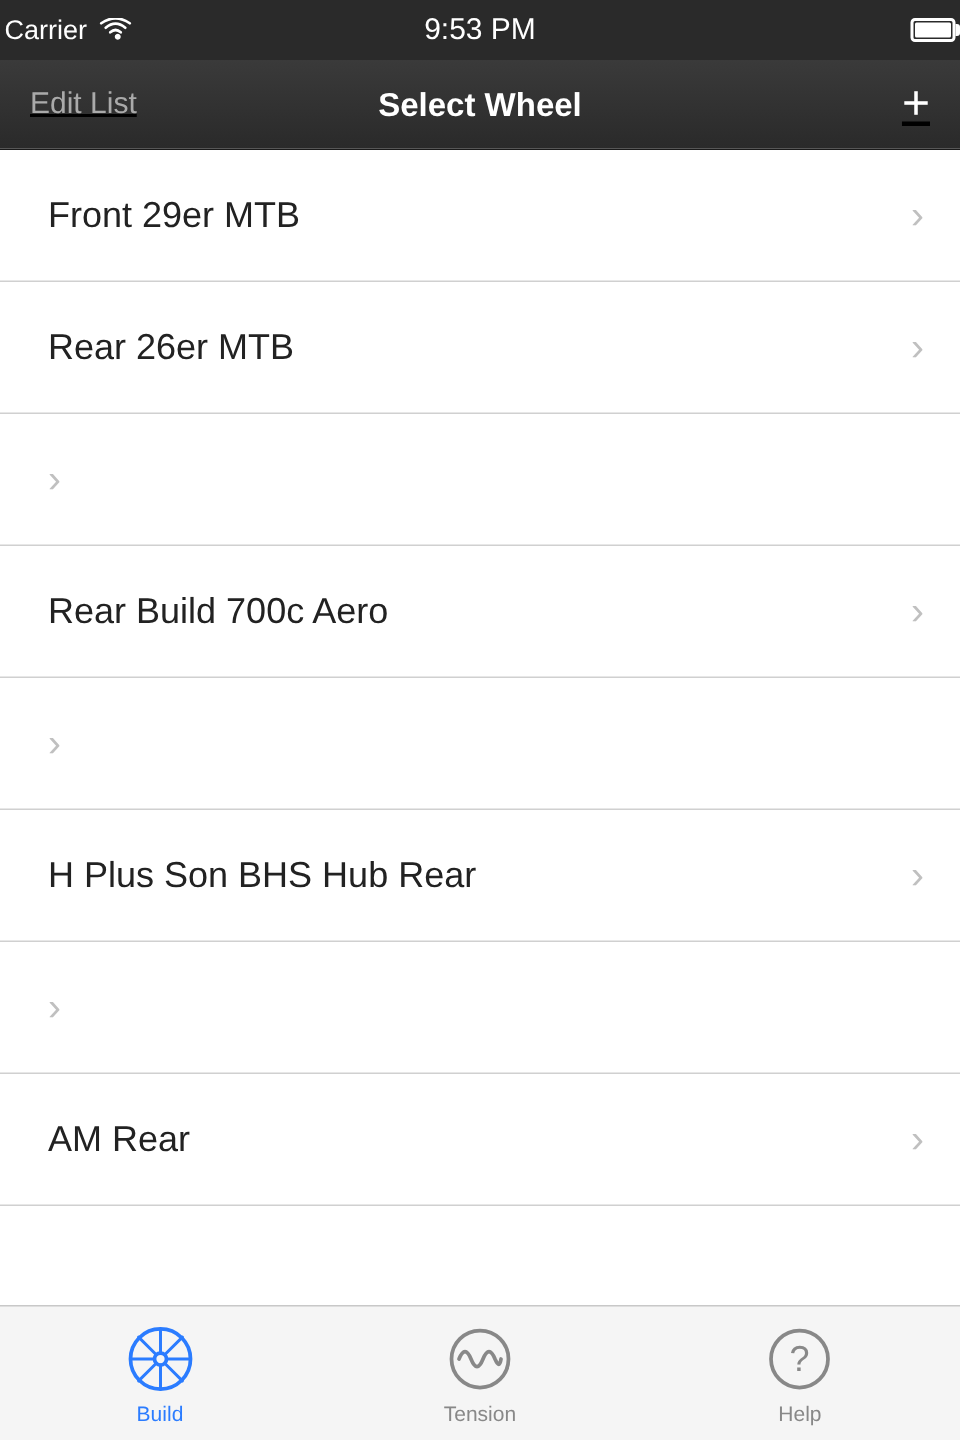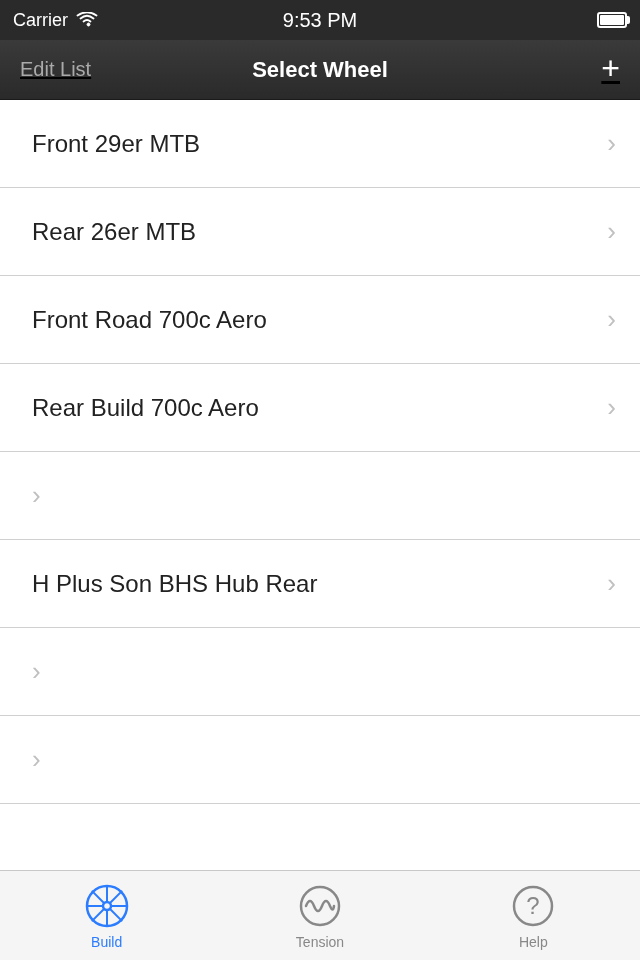--- a/index.html
+++ b/index.html
@@ -14,21 +14,21 @@
     }
 
     
     .status-bar {
       width: 100%;
       height: 40px;
       background: #2a2a2a;
       display: flex;
       align-items: center;
       justify-content: space-between;
-      padding: 0 13px;
+      padding: 0 3px;
       color: #ffffff;
       font-size: 18px;
       gap: 44px;
     }
 
     .status-left {
       display: flex;
       align-items: center;
       gap: 8px;
     }
@@ -222,38 +222,38 @@
 <div class="list-container" id="list-container">
 <div class="list-item">
       <span class="list-item-text">Front 29er MTB</span>
       <span class="chevron">›</span>
     </div>
     <div class="list-item">
       <span class="list-item-text">Rear 26er MTB</span>
       <span class="chevron">›</span>
     </div>
     <div class="list-item">
-      <span class="list-item-text">Front Road 700c Aero</span>
       <span class="chevron">›</span>
     </div>
     <div class="list-item">
       <span class="list-item-text">Rear Build 700c Aero</span>
       <span class="chevron">›</span>
     </div>
     <div class="list-item">
       <span class="chevron">›</span>
     </div>
     <div class="list-item">
       <span class="list-item-text">H Plus Son BHS Hub Rear</span>
       <span class="chevron">›</span>
     </div>
     <div class="list-item">
       <span class="chevron">›</span>
     </div>
     <div class="list-item">
+      <span class="list-item-text">AM Rear</span>
       <span class="chevron">›</span>
     </div>
   </div>
 
 <div class="tab-bar">
 
   <div class="tab-item">
     <div class="build-icon tab-icon">
       <svg viewBox="0 0 48 48" fill="none" xmlns="http://www.w3.org/2000/svg">
 

